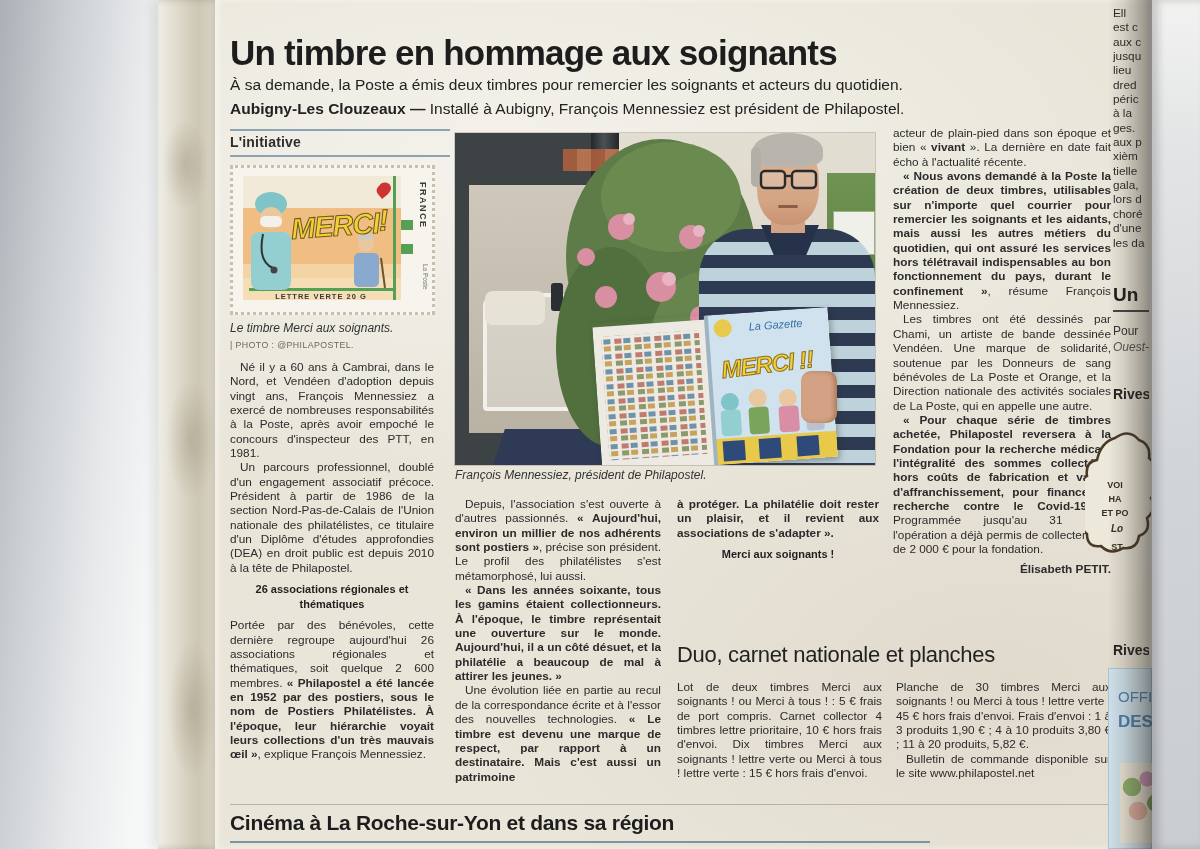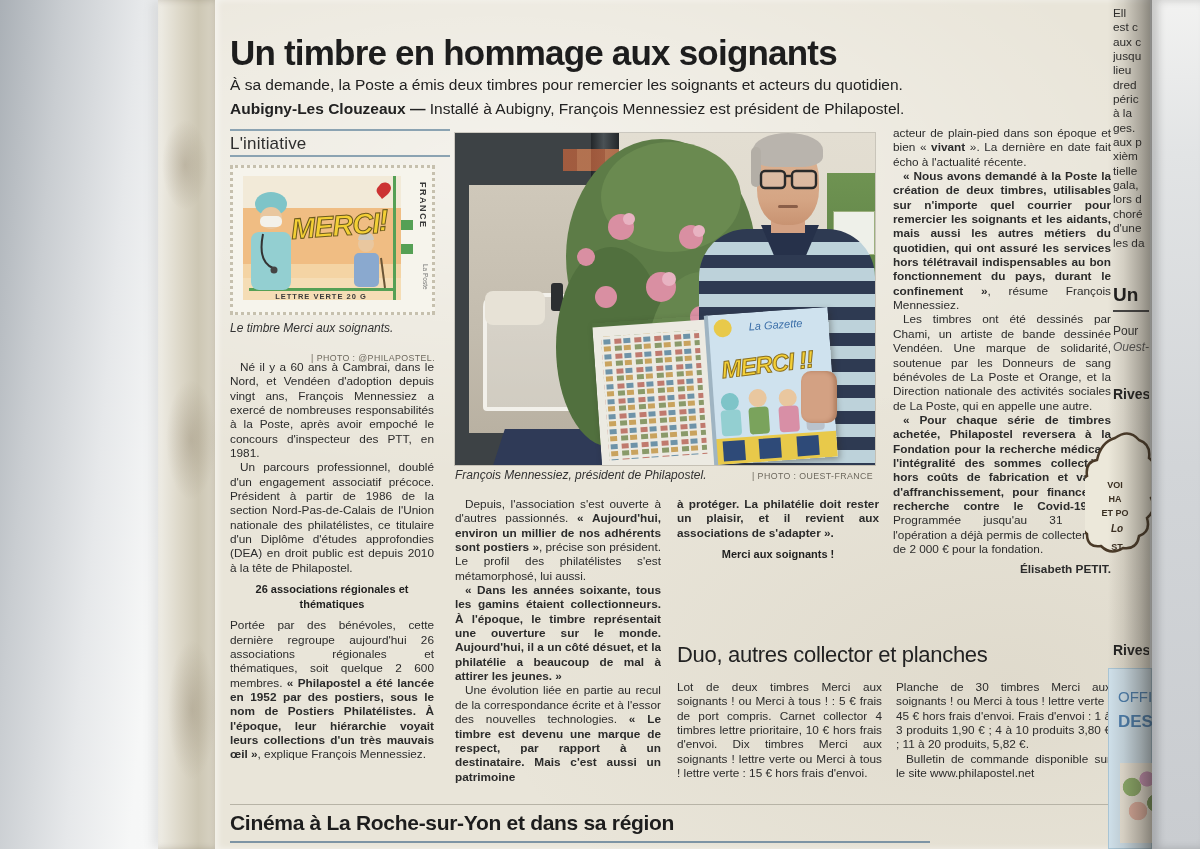--- a/index.html
+++ b/index.html
@@ -20,21 +20,21 @@
     box-shadow:inset 3px 0 6px rgba(255,255,255,.5);}
   .fold-shadow{position:absolute;left:1108px;top:0;width:44px;height:849px;pointer-events:none;
     background:linear-gradient(90deg,rgba(60,52,40,0) 0%,rgba(60,52,40,.12) 35%,rgba(45,40,32,.34) 75%,rgba(35,32,26,.5) 100%);}
   .right-gray{position:absolute;left:1152px;top:0;width:48px;height:849px;
     background:linear-gradient(180deg,#f2f2f1 0%,#e2e4e5 18%,#d2d5d8 55%,#c9ccd0 100%);
     box-shadow:inset 6px 0 8px rgba(0,0,0,.18);}
   
   .headline{position:absolute;left:15px;top:22px;width:700px;font-size:35px;line-height:40px;font-weight:bold;color:#1d1d1d;letter-spacing:-.8px;margin-top:11px;}
   .lede{position:absolute;left:15px;top:73px;width:700px;font-size:15.5px;line-height:24px;color:#222;}
   .kicker-rule{position:absolute;left:15px;width:220px;height:2px;background:#8ba3b2;}
-  .kicker{position:absolute;left:15px;top:134px;font-size:17px;font-weight:normal;color:#2e2e2e;letter-spacing:.2px;}
+  .kicker{position:absolute;left:15px;top:134px;font-size:14px;font-weight:bold;color:#2e2e2e;letter-spacing:.2px;}
   .body{font-size:11.8px;line-height:14.35px;text-align:justify;margin:0;text-indent:10px;hyphens:auto;-webkit-hyphens:auto;color:#2b2b2b;}
   .body.noind{text-indent:0;}
   .b{font-weight:bold;}
   .col{position:absolute;overflow:hidden;}
   .subhead{font-size:11px;font-weight:bold;text-align:center;line-height:15px;margin:7px 0 6px 0;color:#1f1f1f;}
   .caption{font-style:italic;font-size:12px;color:#333;}
   .credit{font-size:8.8px;color:#6d685d;letter-spacing:.4px;}
   .duo-title{position:absolute;font-size:22px;color:#222;letter-spacing:-.3px;}
   .cinema-headline{position:absolute;left:15px;top:811px;font-size:21px;font-weight:bold;color:#1d1d1d;letter-spacing:-.3px;}
   .rule{position:absolute;height:1px;background:#b7b3a6;}
@@ -107,21 +107,21 @@
         </g>
         <path d="M146 18 c3-6 12-4 12 2 c0 5-7 9-9 11 c-2-4-9-7-3-13z" fill="#cc3333"></path>
 
         <text x="88" y="131" font-size="7.5" font-weight="bold" fill="#3a3a3a" text-anchor="middle" letter-spacing="1">LETTRE VERTE 20 G</text>
 
         <text x="0" y="0" font-size="9" font-weight="bold" fill="#3a3a3a" letter-spacing="1.5" transform="rotate(90 187 14) translate(187 14)">FRANCE</text>
         <text x="0" y="0" font-size="6.5" fill="#777" transform="rotate(90 190 96) translate(190 96)">La Poste</text>
       </svg>
     </div>
     <div class="caption" style="position:absolute;left:15px;top:321px;">Le timbre Merci aux soignants.</div>
-    <div class="credit" style="position:absolute;left:15px;top:353px;width:205px;text-align:right;">| PHOTO : @PHILAPOSTEL.</div>
+    <div class="credit" style="position:absolute;left:15px;top:340px;width:205px;text-align:left;">| PHOTO : @PHILAPOSTEL.</div>
 
     <div class="col" style="left:15px;top:360px;width:204px;height:432px;">
       <p class="body"><span>Né il y a 60 ans à Cambrai, dans le Nord, et Vendéen d'adoption depuis vingt ans, François Mennessiez a exercé de nombreuses responsabilités à la Poste, après avoir empoché le concours d'inspecteur des PTT, en 1981.</span></p>
       <p class="body"><span>Un parcours professionnel, doublé d'un engagement associatif précoce. Président à partir de 1986 de la section Nord-Pas-de-Calais de l'Union nationale des philatélistes, ce titulaire d'un Diplôme d'études approfondies (DEA) en droit public est depuis 2010 à la tête de Philapostel.</span></p>
       <div class="subhead">26 associations régionales et thématiques</div>
       <p class="body noind"><span>Portée par des bénévoles, cette dernière regroupe aujourd'hui 26 associations régionales et thématiques, soit quelque 2 600 membres. </span><span class="b">« Philapostel a été lancée en 1952 par des postiers, sous le nom de Postiers Philatélistes. À l'époque, leur hiérarchie voyait leurs collections d'un très mauvais œil »</span><span>, explique François Mennessiez.</span></p>
     </div>
 
     <div class="photo">
 
@@ -210,42 +210,41 @@
           <rect x="114" y="124" width="122" height="26" fill="#e8c94a"></rect>
           <rect x="122" y="127" width="22" height="20" fill="#2e4a78"></rect>
           <rect x="158" y="127" width="22" height="20" fill="#2e4a78"></rect>
           <rect x="196" y="127" width="22" height="20" fill="#2e4a78"></rect>
           <rect x="112" y="0" width="4" height="150" fill="#9fb4c2"></rect>
         </svg>
       </div>
       <div class="ph" style="left:346px;top:238px;width:36px;height:52px;border-radius:10px;background:#d3a183;box-shadow:inset -3px 0 4px rgba(120,70,40,.4);"></div>
     </div>
     <div class="caption" style="position:absolute;left:240px;top:468px;">François Mennessiez, président de Philapostel.</div>
-    <div class="credit" style="position:absolute;left:240px;top:471px;width:418px;text-align:right;">| PHOTO : OUEST-FRANCE</div>
 
     <div class="col" style="left:240px;top:497px;width:206px;height:292px;">
       <p class="body"><span>Depuis, l'association s'est ouverte à d'autres passionnés. </span><span class="b">« Aujourd'hui, environ un millier de nos adhérents sont postiers »</span><span>, précise son président. Le profil des philatélistes s'est métamorphosé, lui aussi.</span></p>
       <p class="body b"><span>« Dans les années soixante, tous les gamins étaient collectionneurs. À l'époque, le timbre représentait une ouverture sur le monde. Aujourd'hui, il a un côté désuet, et la philatélie a beaucoup de mal à attirer les jeunes. »</span></p>
       <p class="body"><span>Une évolution liée en partie au recul de la correspondance écrite et à l'essor des nouvelles technologies. </span><span class="b">« Le timbre est devenu une marque de respect, par rapport à un destinataire. Mais c'est aussi un patrimoine</span></p>
     </div>
 
     <div class="col" style="left:462px;top:497px;width:202px;height:152px;overflow:visible;">
       <p class="body b noind"><span>à protéger. La philatélie doit rester un plaisir, et il revient aux associations de s'adapter ».</span></p>
       <div class="subhead">Merci aux soignants !</div>
     </div>
 
     <div class="col" style="left:678px;top:126px;width:218px;height:500px;">
       <p class="body noind"><span>acteur de plain-pied dans son époque et bien « </span><span class="b">vivant</span><span> ». La dernière en date fait écho à l'actualité récente.</span></p>
       <p class="body"><span class="b">« Nous avons demandé à la Poste la création de deux timbres, utilisables sur n'importe quel courrier pour remercier les soignants et les aidants, mais aussi les autres métiers du quotidien, qui ont assuré les services hors télétravail indispensables au bon fonctionnement du pays, durant le confinement »</span><span>, résume François Mennessiez.</span></p>
       <p class="body"><span>Les timbres ont été dessinés par Chami, un artiste de bande dessinée Vendéen. Une marque de solidarité, soutenue par les Donneurs de sang bénévoles de La Poste et Orange, et la Direction nationale des activités sociales de La Poste, qui en appelle une autre.</span></p>
       <p class="body"><span class="b">« Pour chaque série de timbres achetée, Philapostel reversera à la Fondation pour la recherche médicale l'intégralité des sommes collectées, hors coûts de fabrication et valeur d'affranchissement, pour financer la recherche contre le Covid-19. »</span><span> Programmée jusqu'au 31 août, l'opération a déjà permis de collecter plus de 2 000 € pour la fondation.</span></p>
       <p class="body noind b" style="text-align:right;margin-top:6px;">Élisabeth PETIT.</p>
     </div>
 
-    <div class="duo-title" style="left:462px;top:642px;">Duo, autres collector et planches</div>
+    <div class="duo-title" style="left:462px;top:642px;">Duo, carnet nationale et planches</div>
     <div class="col" style="left:462px;top:680px;width:205px;height:110px;">
       <p class="body noind"><span>Lot de deux timbres Merci aux soignants ! ou Merci à tous ! : 5 € frais de port compris. Carnet collector 4 timbres lettre prioritaire, 10 € hors frais d'envoi. Dix timbres Merci aux soignants ! lettre verte ou Merci à tous ! lettre verte : 15 € hors frais d'envoi.</span></p>
     </div>
     <div class="col" style="left:681px;top:680px;width:215px;height:115px;">
       <p class="body noind"><span>Planche de 30 timbres Merci aux soignants ! ou Merci à tous ! lettre verte : 45 € hors frais d'envoi. Frais d'envoi : 1 à 3 produits 1,90 € ; 4 à 10 produits 3,80 € ; 11 à 20 produits, 5,82 €.</span></p>
       <p class="body"><span>Bulletin de commande disponible sur le site www.philapostel.net</span></p>
     </div>
 
     <div class="rule" style="left:15px;top:804px;width:880px;"></div>
     <div class="cinema-headline">Cinéma à La Roche-sur-Yon et dans sa région</div>

